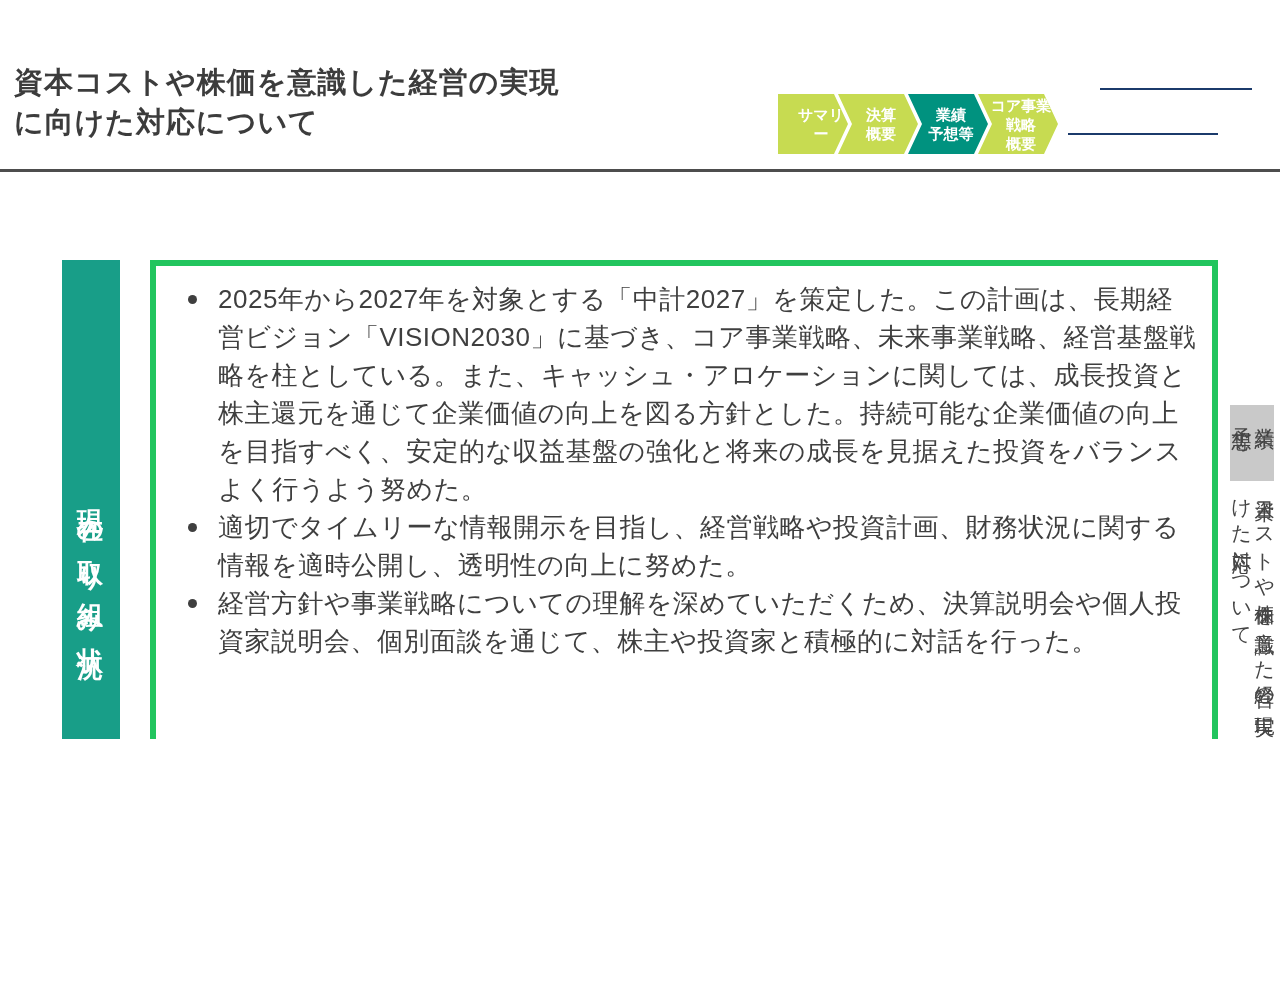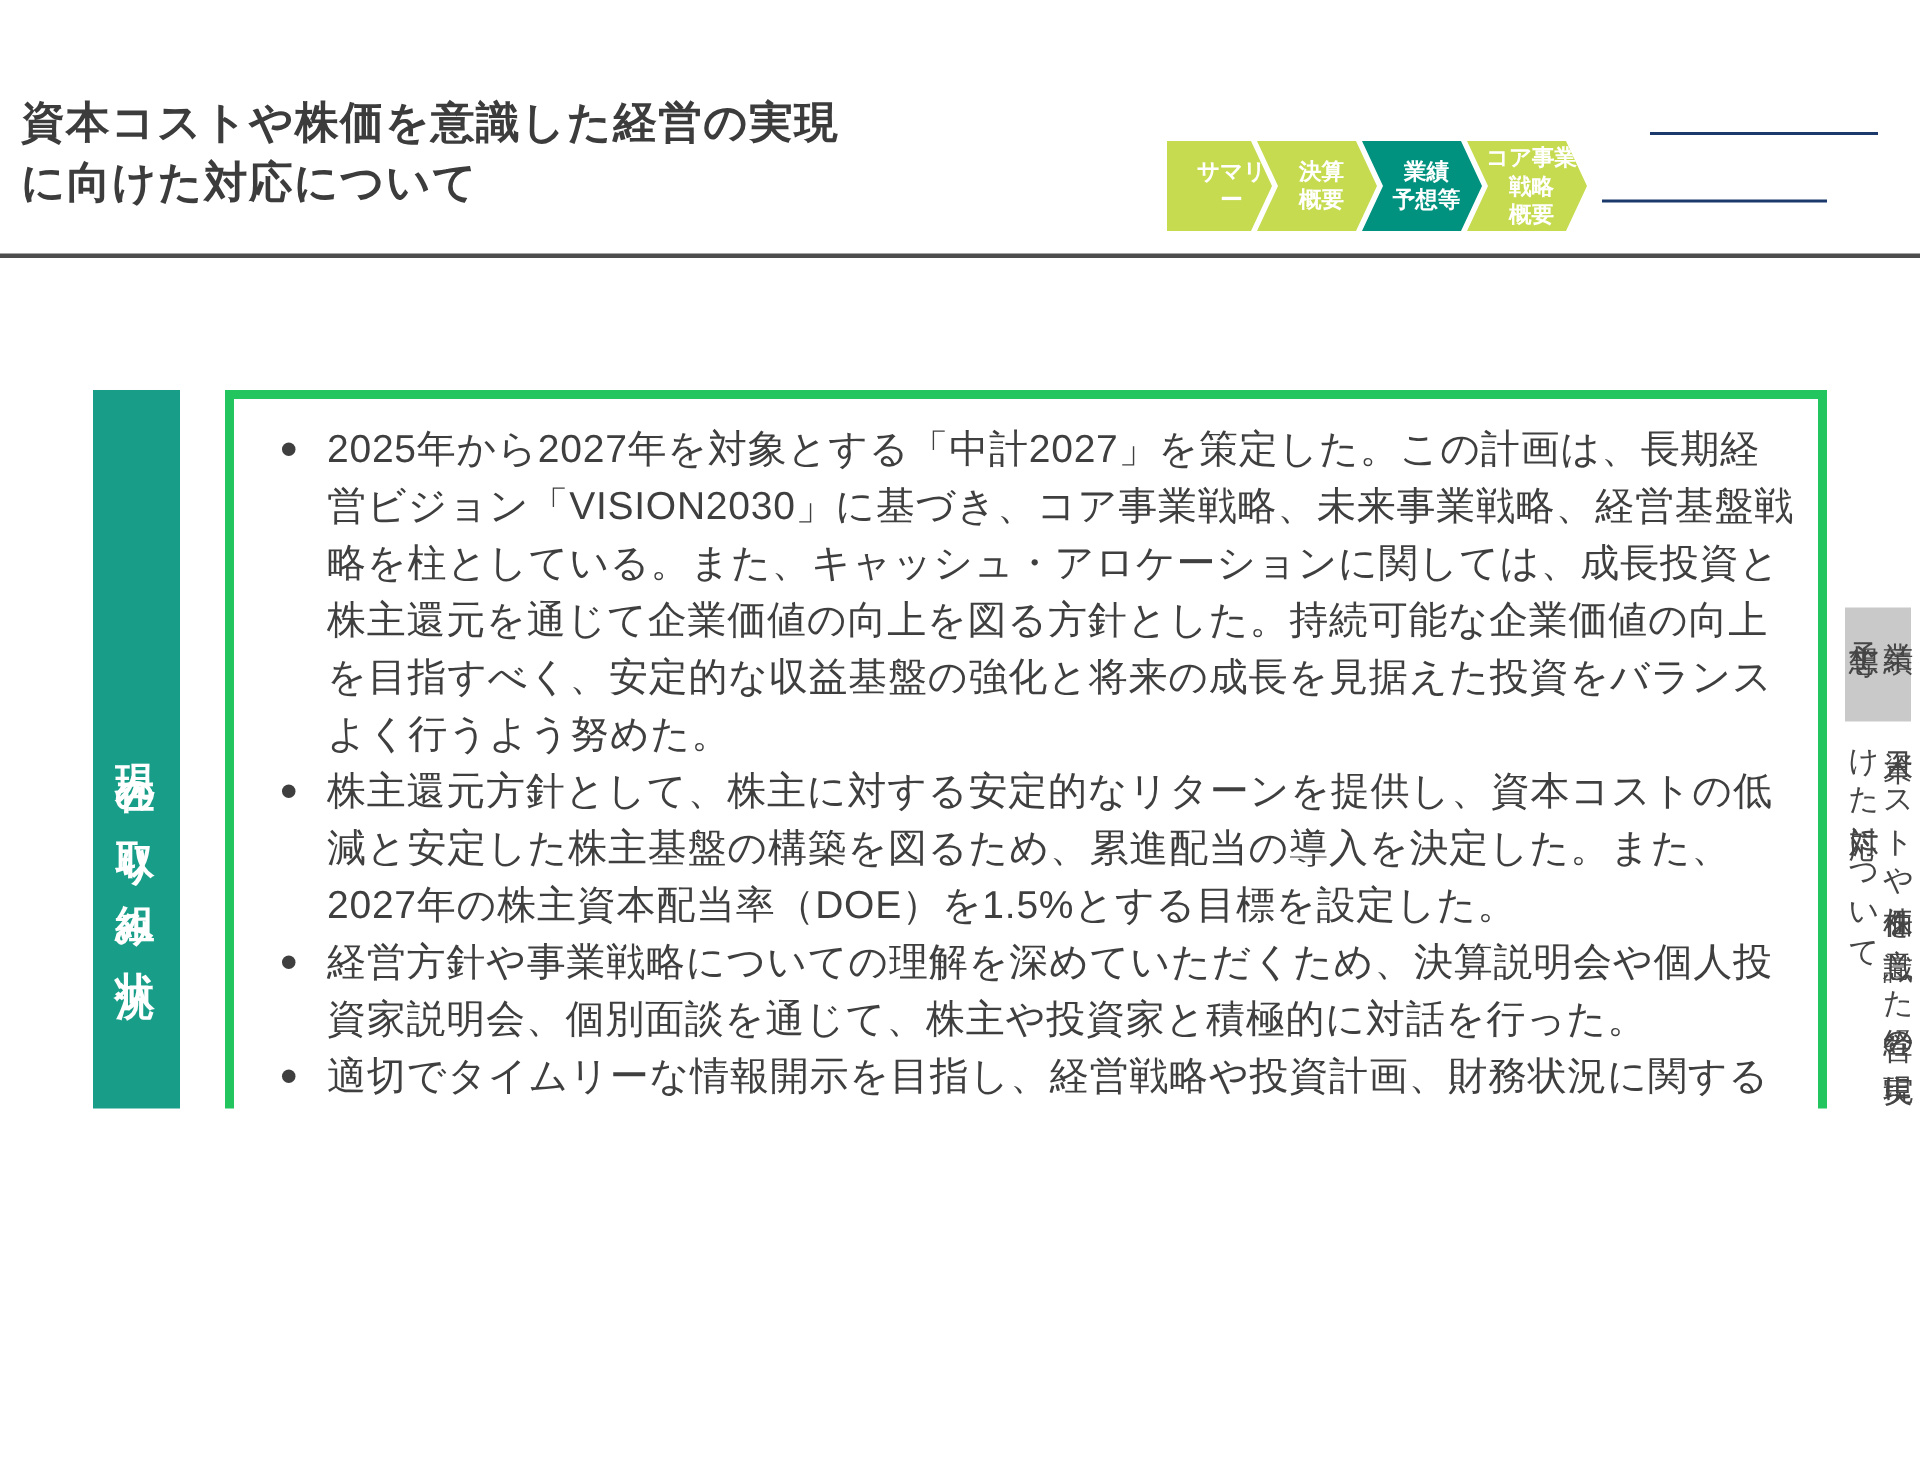--- a/index.html
+++ b/index.html
@@ -118,23 +118,22 @@
 
   <div class="divider"></div>
 
   <div class="section-bar">
     <span class="section-bar-label">現在の取り組み状況</span>
   </div>
 
   <div class="content-box">
     <ul class="bullet-list">
       <li>2025年から2027年を対象とする「中計2027」を策定した。この計画は、長期経営ビジョン「VISION2030」に基づき、コア事業戦略、未来事業戦略、経営基盤戦略を柱としている。また、キャッシュ・アロケーションに関しては、成長投資と株主還元を通じて企業価値の向上を図る方針とした。持続可能な企業価値の向上を目指すべく、安定的な収益基盤の強化と将来の成長を見据えた投資をバランスよく行うよう努めた。</li>
-      <li>株主還元方針として、株主に対する安定的なリターンを提供し、資本コストの低減と安定した株主基盤の構築を図るため、累進配当の導入を決定した。また、2027年の株主資本配当率（DOE）を1.5%とする目標を設定した。</li>
+      <li>適切でタイムリーな情報開示を目指し、経営戦略や投資計画、財務状況に関する情報を適時公開し、透明性の向上に努めた。</li>
       <li>経営方針や事業戦略についての理解を深めていただくため、決算説明会や個人投資家説明会、個別面談を通じて、株主や投資家と積極的に対話を行った。</li>
-      <li>適切でタイムリーな情報開示を目指し、経営戦略や投資計画、財務状況に関する情報を適時公開し、透明性の向上に努めた。</li>
     </ul>
   </div>
 
   <div class="right-tab">
     <div class="rt-gray"></div>
     <div class="rt-cols">
       <div class="rt-col">
         <span class="rt-hdr">業績</span>
         <span>資本コストや株価を意識した経営の実現に向</span>
       </div>

